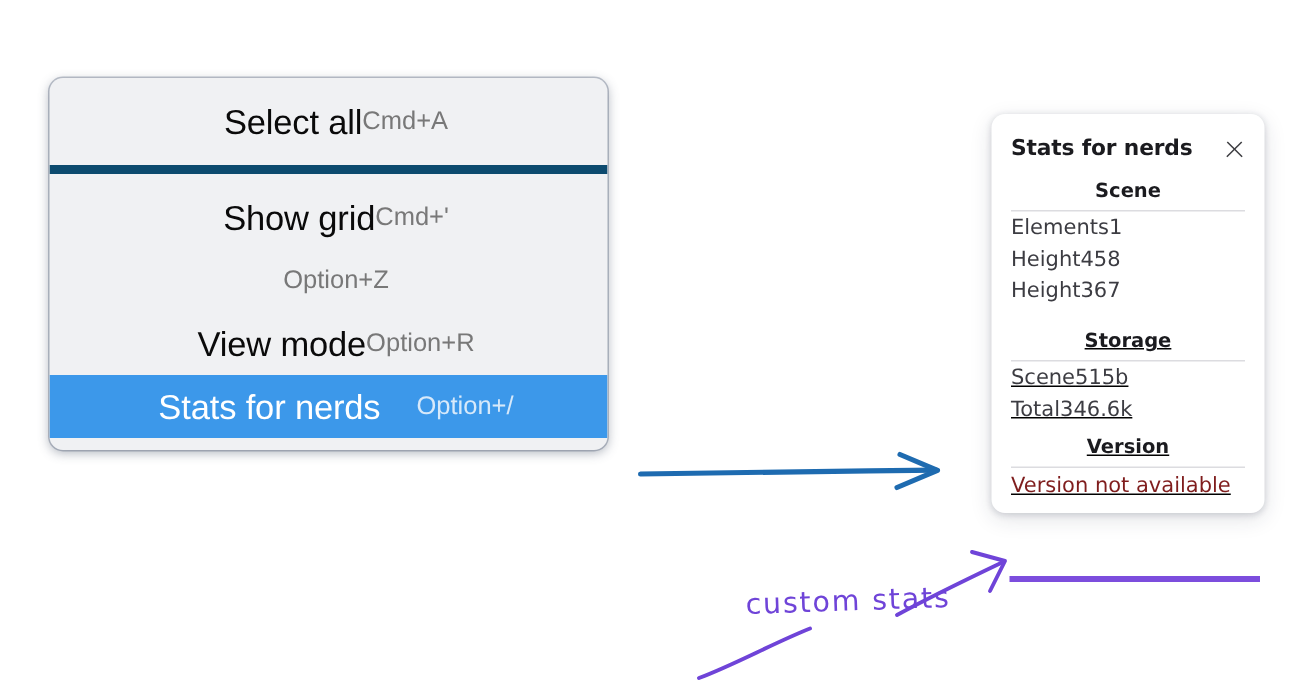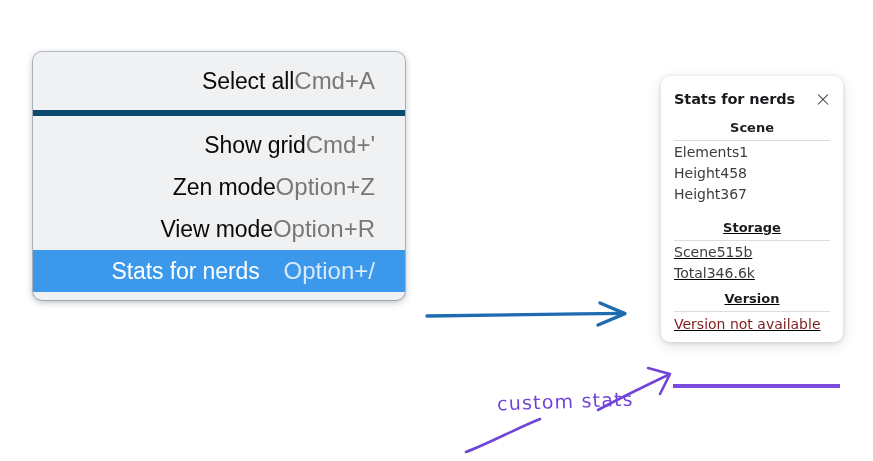--- a/index.html
+++ b/index.html
@@ -30,34 +30,34 @@
   }
   .menu-group {
     padding: 8px 0;
   }
   .menu-group + .menu-group {
     border-top: 6px solid #0c4a6e;
   }
   .menu-item {
     display: flex;
     align-items: center;
-    justify-content: flex-end;
+    justify-content: center;
     height: 42px;
     padding: 0 30px 0 40px;
     box-sizing: border-box;
     cursor: default;
   }
   .menu-item .label {
     font-size: 23px;
     color: #0a0a0a;
     letter-spacing: -0.1px;
     white-space: nowrap;
   }
   .menu-item .shortcut {
-    font-size: 24px;
+    font-size: 17px;
     color: #787878;
     white-space: nowrap;
   }
   .menu-item.selected {
     background: #3c98ea;
   }
   .menu-item.selected .label { color: #ffffff; }
   .menu-item.selected .shortcut { color: #d7e9fa; margin-left: 24px; }
 
   
@@ -183,21 +183,20 @@
       <span class="shortcut">Cmd+A</span>
     </div>
   </div>
 
   <div class="menu-group">
     <div class="menu-item">
       <span class="label">Show grid</span>
       <span class="shortcut">Cmd+'</span>
     </div>
     <div class="menu-item">
-      <span class="label">Zen mode</span>
       <span class="shortcut">Option+Z</span>
     </div>
     <div class="menu-item">
       <span class="label">View mode</span>
       <span class="shortcut">Option+R</span>
     </div>
     <div class="menu-item selected">
       <span class="label">Stats for nerds</span>
       <span class="shortcut">Option+/</span>
     </div>

